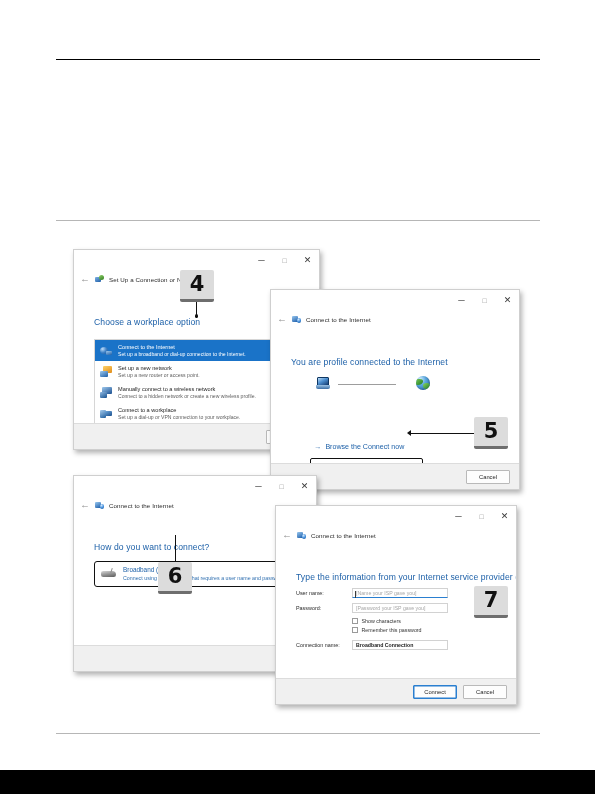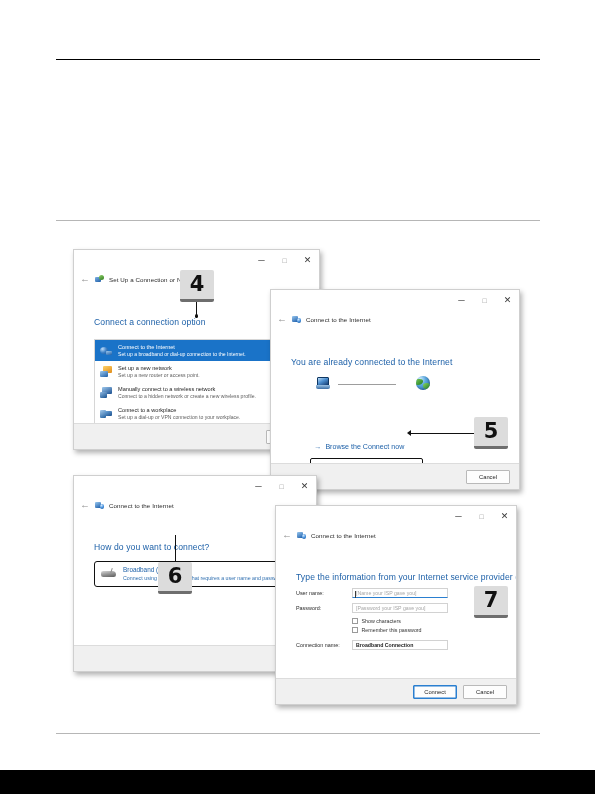--- a/index.html
+++ b/index.html
@@ -487,21 +487,21 @@
       <div class="win-ctrl ctrl-close">✕</div>
     </div>
   </div>
   <div class="win-navrow">
     <span class="back-arrow">←</span>
     <span class="ti ti-net"></span>
     <span class="win-caption">Set Up a Connection or Network</span>
   </div>
 
   <div class="win-body">
-    <div class="win-heading" style="position:absolute;left:20px;top:30px;">Connect a connection option</div>
+    <div class="win-heading" style="position:absolute;left:20px;top:30px;">Choose a workplace option</div>
 
     <div class="opt-panel">
       <div class="opt-row selected">
         <span class="oi oi-globe-plug"></span>
         <span class="opt-texts">
           <span class="opt-title" style="display:block">Connect to the Internet</span>
           <span class="opt-desc" style="display:block">Set up a broadband or dial-up connection to the Internet.</span>
         </span>
       </div>
       <div class="opt-row">
@@ -541,21 +541,21 @@
       <div class="win-ctrl ctrl-close">✕</div>
     </div>
   </div>
   <div class="win-navrow">
     <span class="back-arrow">←</span>
     <span class="ti ti-conn"></span>
     <span class="win-caption">Connect to the Internet</span>
   </div>
 
   <div class="win-body">
-    <div class="win-heading" style="position:absolute;left:20px;top:30px;">You are already connected to the Internet</div>
+    <div class="win-heading" style="position:absolute;left:20px;top:30px;">You are profile connected to the Internet</div>
 
     <div class="conn-graphic">
       <span class="pc-icon"></span>
       <span class="conn-line"></span>
       <span class="globe-icon"></span>
     </div>
 
     <div class="act-link" style="position:absolute;left:43px;top:115px;">
       <span class="arr">→</span>
       <span>Browse the Connect now</span>

